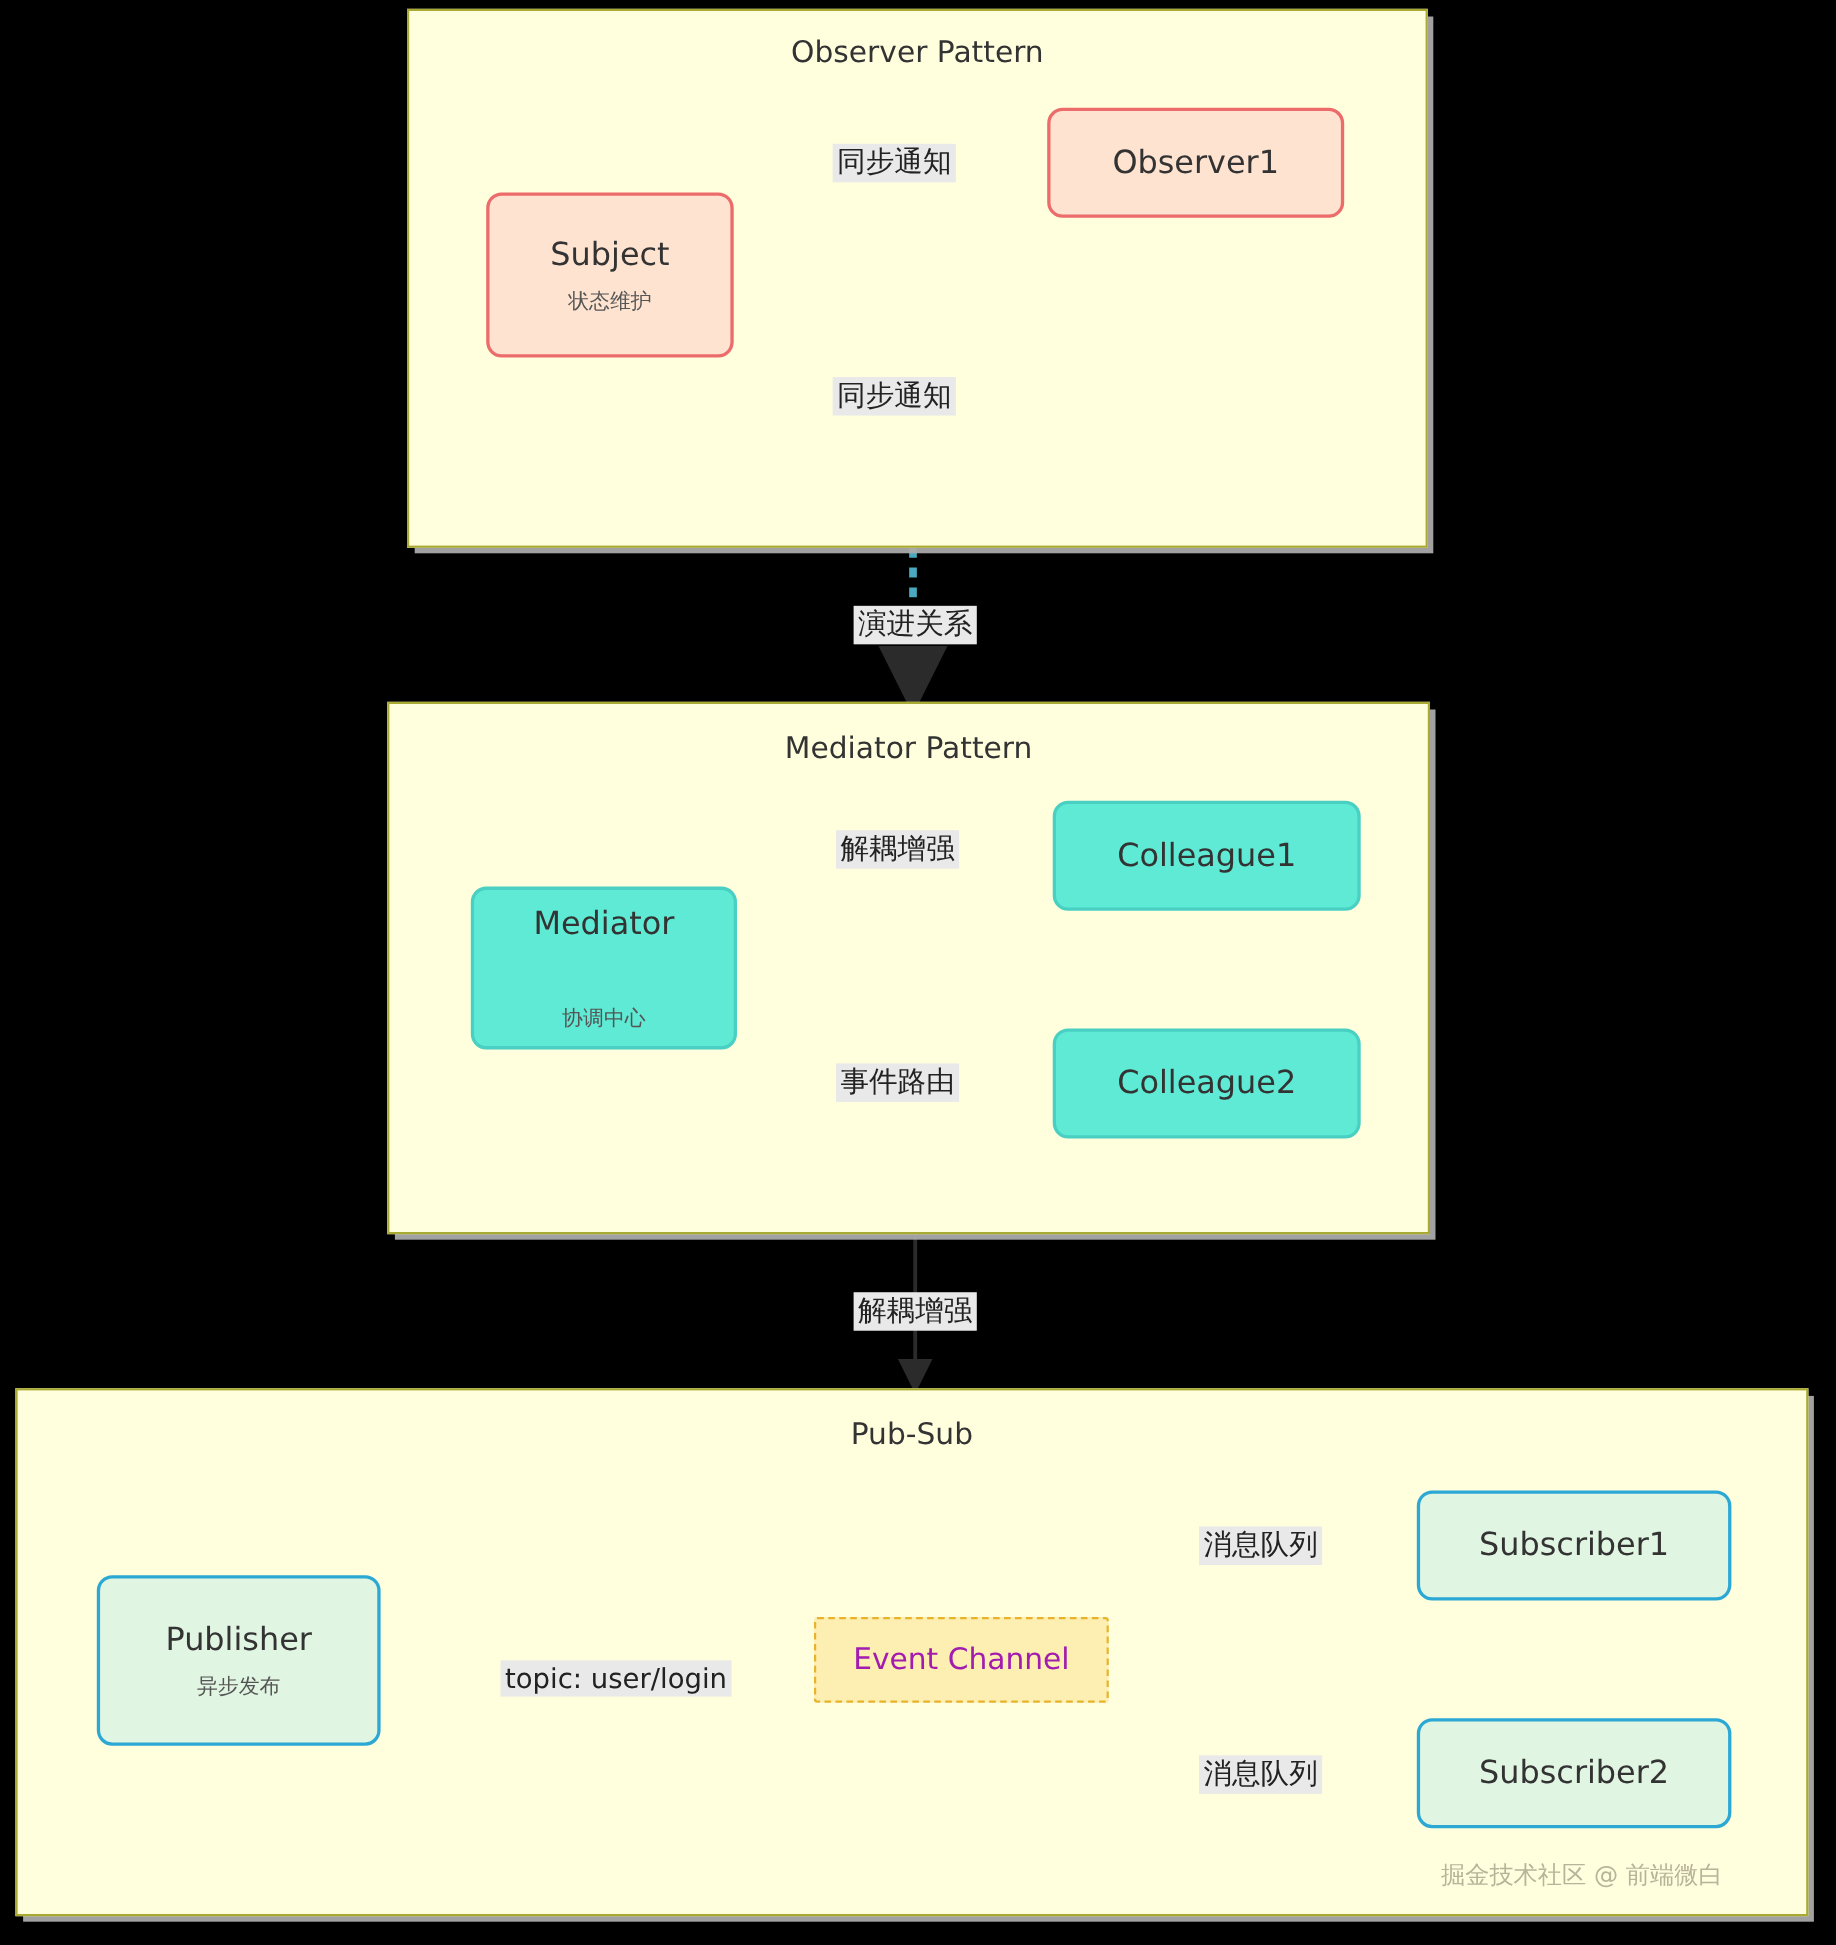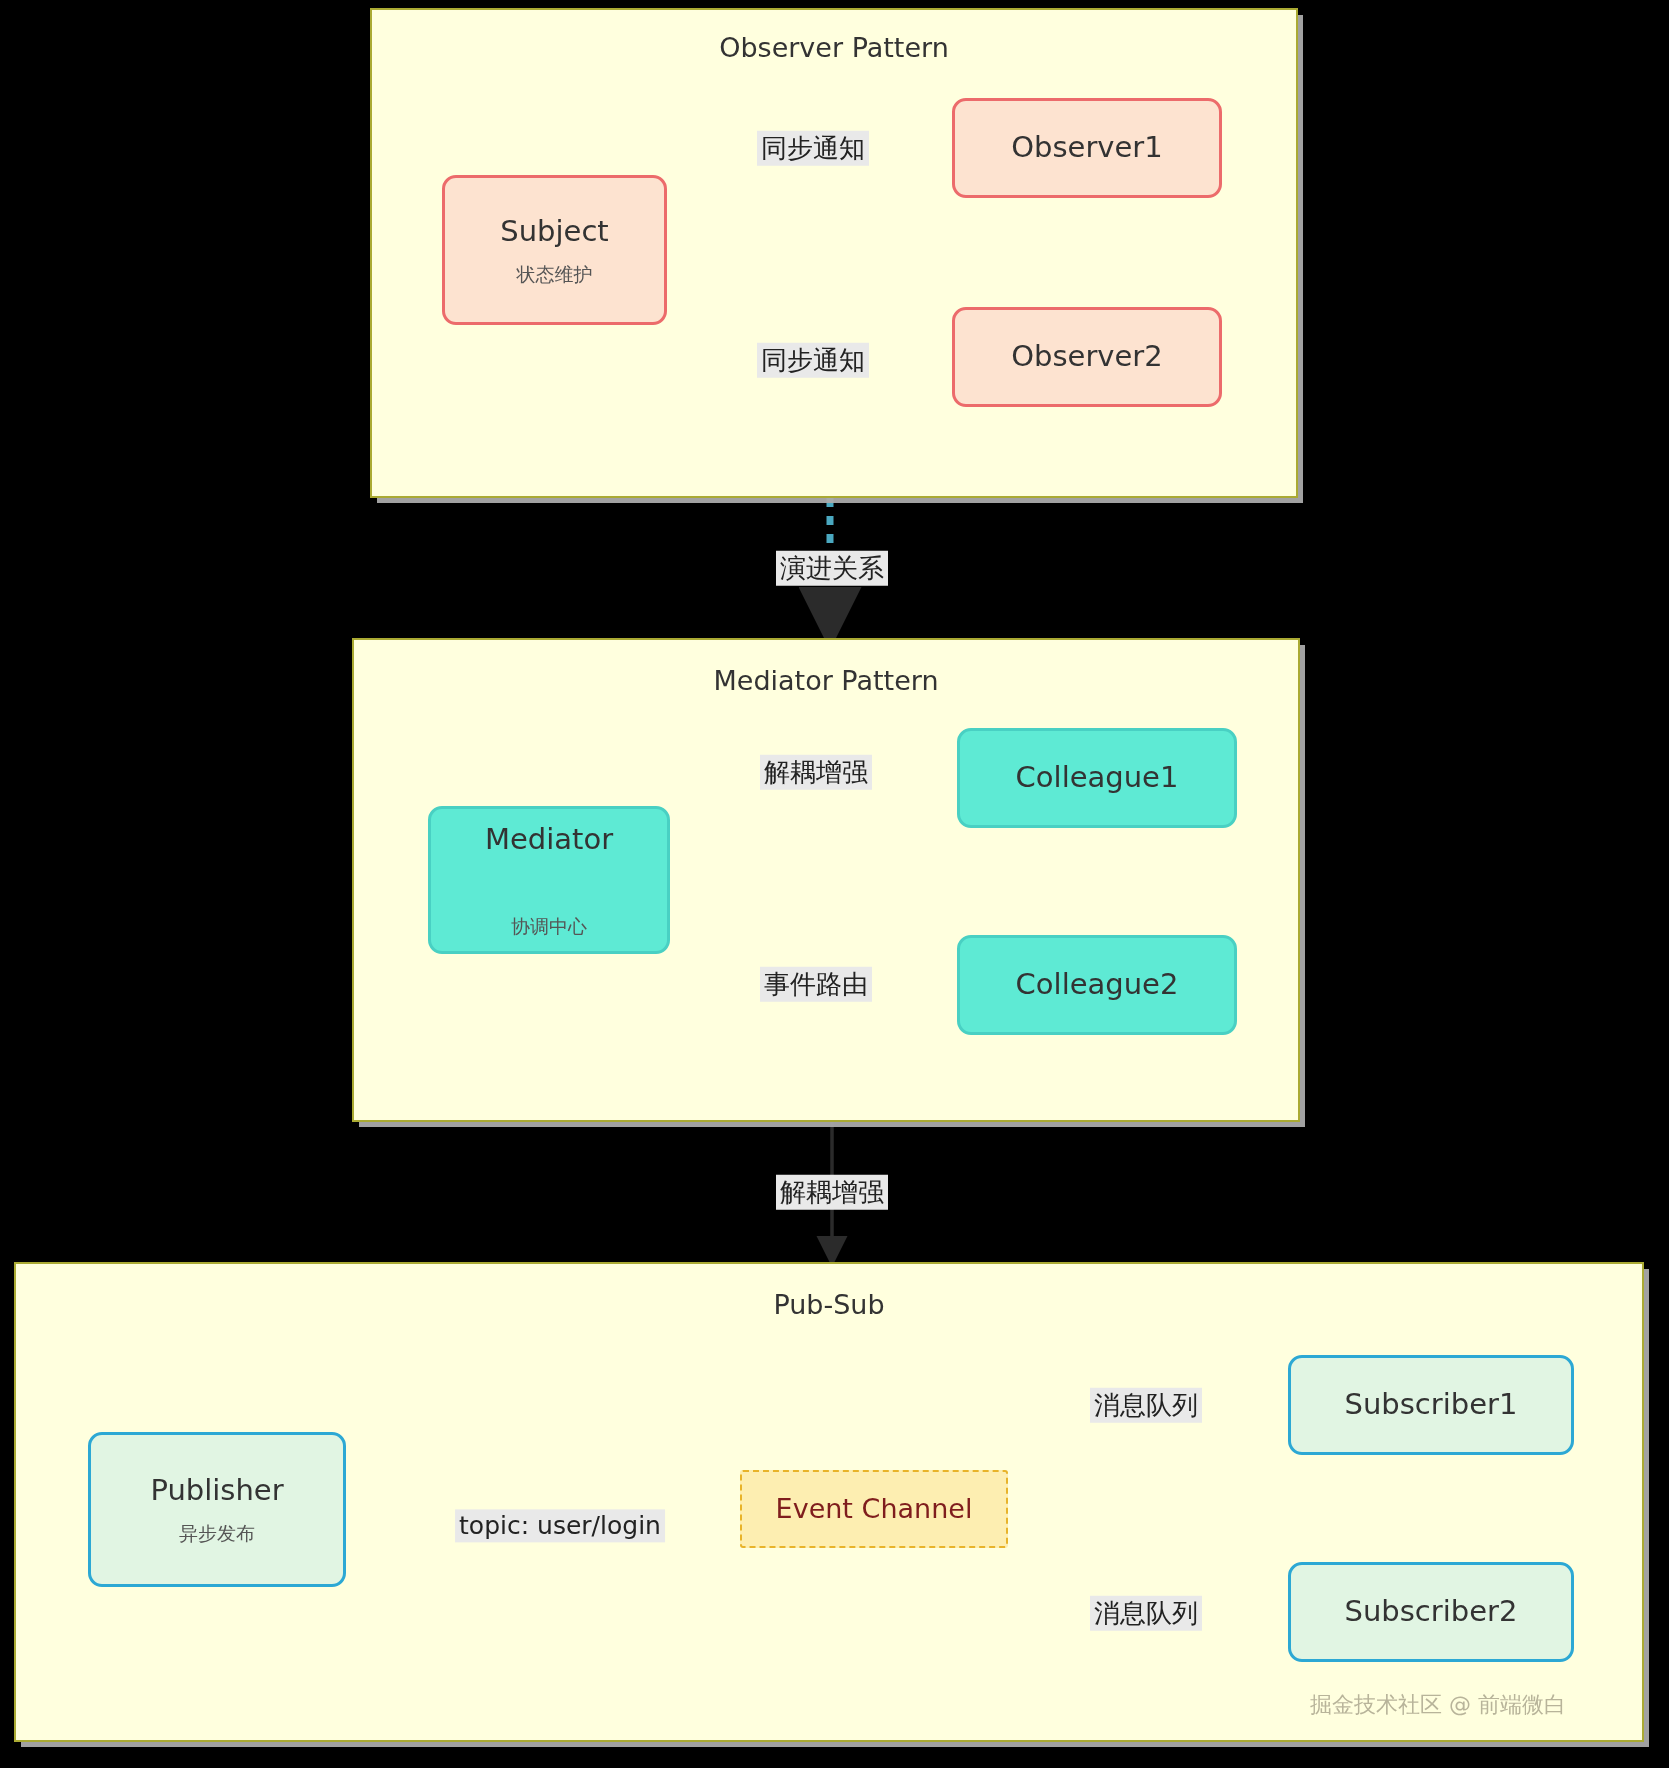--- a/index.html
+++ b/index.html
@@ -18,21 +18,21 @@
   .node{position:absolute;box-sizing:border-box;border-radius:14px;
         display:flex;flex-direction:column;align-items:center;justify-content:center;
         text-align:center;}
   .node .ttl{font-size:29px;color:#333;line-height:1.1;}
   .node .sub{font-size:19px;color:#555;margin-top:16px;line-height:1.1;}
 
   .n-red   {background:#fde3d0;border:3px solid #ec6b6b;}
   .n-green {background:#5eead4;border:3px solid #49d0c3;}
   .n-blue  {background:#e1f5e3;border:3px solid #2ca8d4;}
   .n-chan  {background:#fdeeb1;border:2px dashed #e8b32a;border-radius:3px;}
-  .n-chan .ttl{font-size:27px;color:#7f1d1d;}
+  .n-chan .ttl{font-size:27px;color:#a21caf;}
 
   
   .elabel{position:absolute;background:#e9e9e9;color:#222;font-size:26px;
           padding:1px 4px;white-space:nowrap;line-height:1.25;
           transform:translate(-50%,-50%);}
   .elabel.sm{font-size:25px;}
 
   
   .watermark{position:absolute;font-size:22px;color:#b8b49a;white-space:nowrap;}
 </style>
@@ -75,23 +75,20 @@
 
   <div class="node n-red" style="left:442px;top:175px;width:225px;height:150px;">
     <div class="ttl">Subject</div>
     <div class="sub">状态维护</div>
   </div>
 
   <div class="node n-red" style="left:952px;top:98px;width:270px;height:100px;">
     <div class="ttl">Observer1</div>
   </div>
 
-  <div class="node n-red" style="left:952px;top:307px;width:270px;height:100px;">
-    <div class="ttl">Observer2</div>
-  </div>
 
   <div class="elabel" style="left:813px;top:148px;">同步通知</div>
   <div class="elabel" style="left:813px;top:360px;">同步通知</div>
 
   <div class="elabel" style="left:832px;top:568px;">演进关系</div>
 
   <div class="subgraph" style="left:352px;top:638px;width:948px;height:484px;">
     <div class="sg-title" style="top:25px;">Mediator Pattern</div>
   </div>
 

